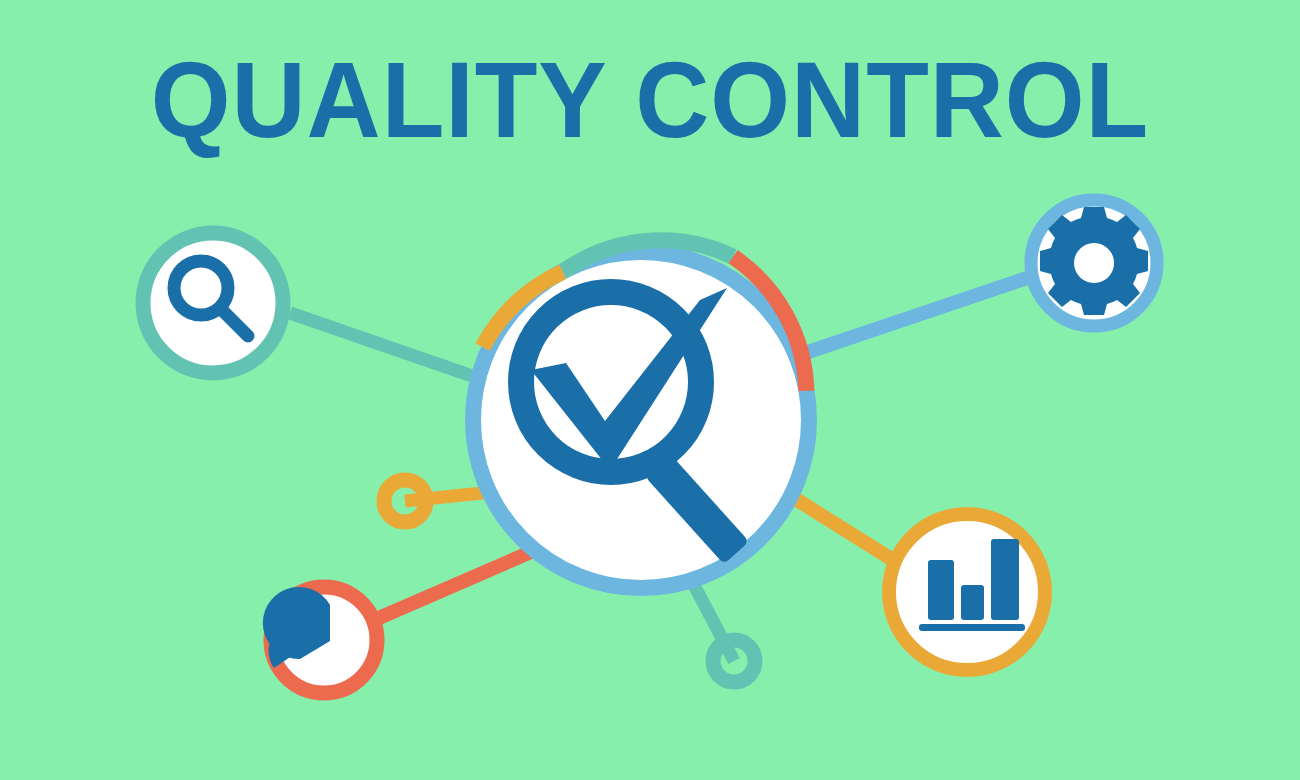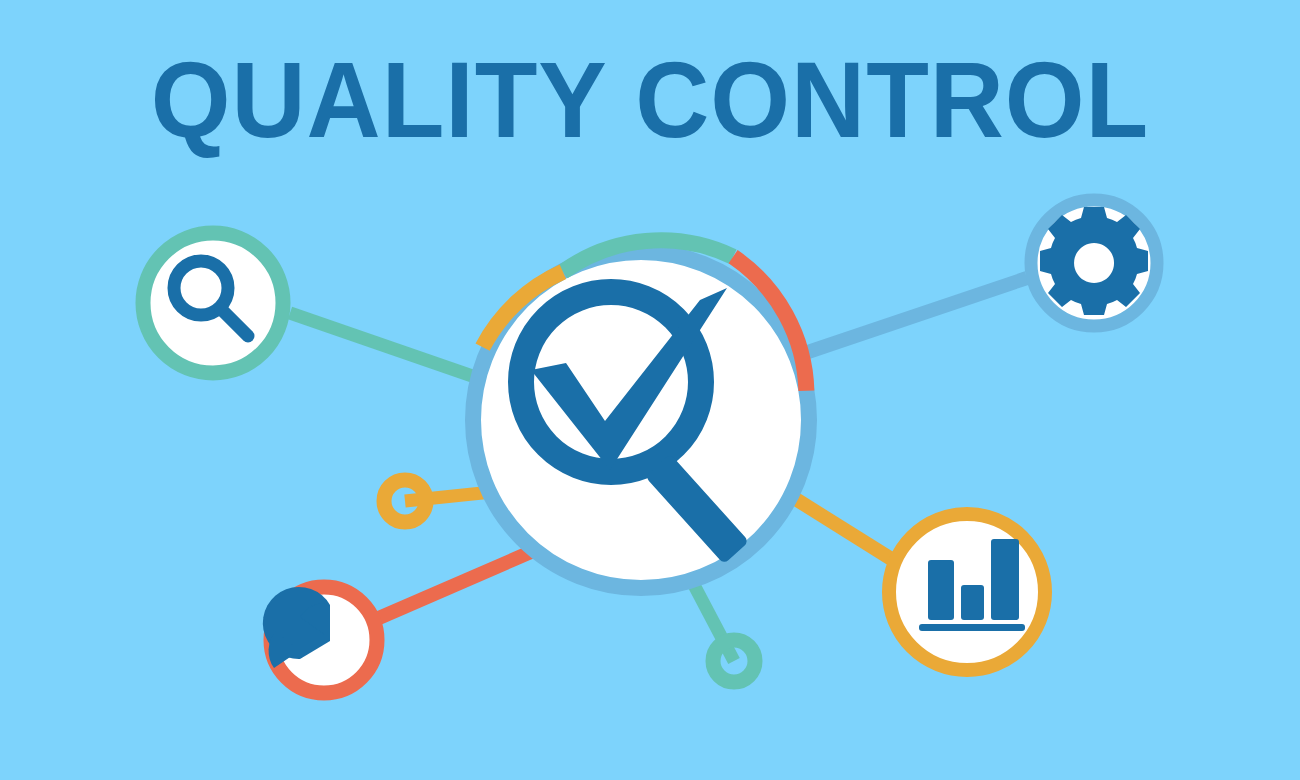--- a/index.html
+++ b/index.html
@@ -10,21 +10,21 @@
   body {
     width: 1300px;
     height: 780px;
     overflow: hidden;
     font-family: "Liberation Sans", sans-serif;
   }
   #stage {
     position: relative;
     width: 1300px;
     height: 780px;
-    background: #7dd3fc;
+    background: #86efac;
   }
   #title {
     position: absolute;
     left: 0;
     top: 46px;
     width: 1300px;
     text-align: center;
     font-family: "Liberation Sans", sans-serif;
     font-weight: 700;
     font-size: 108px;

